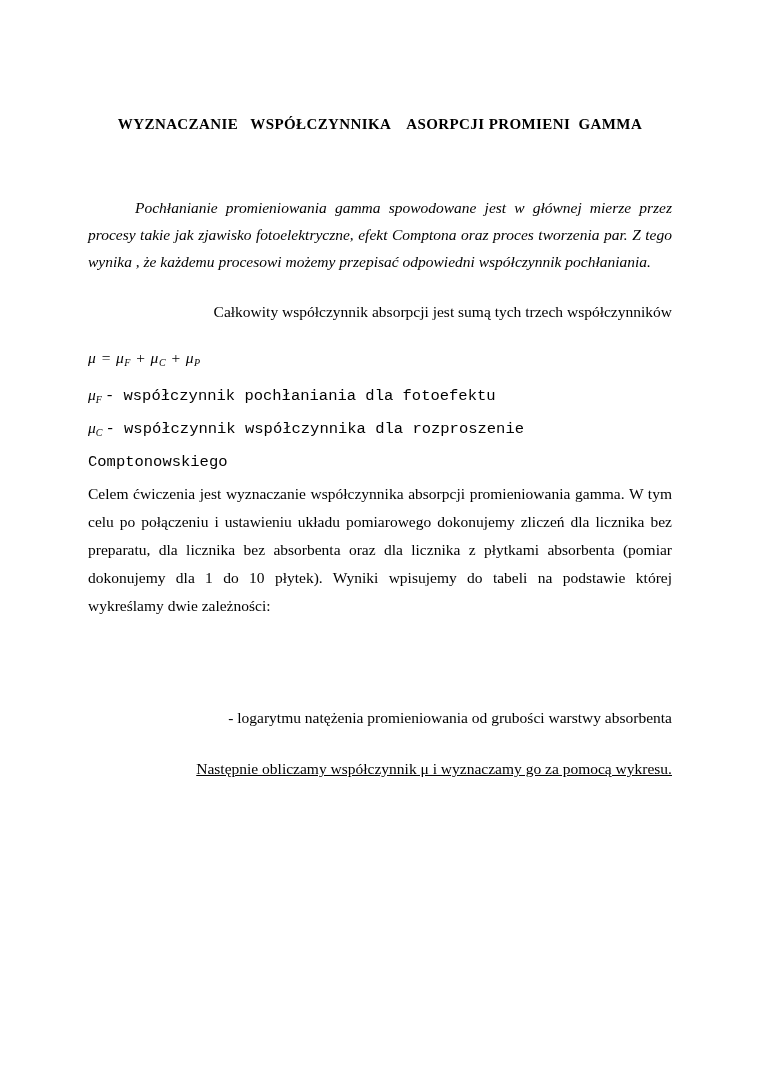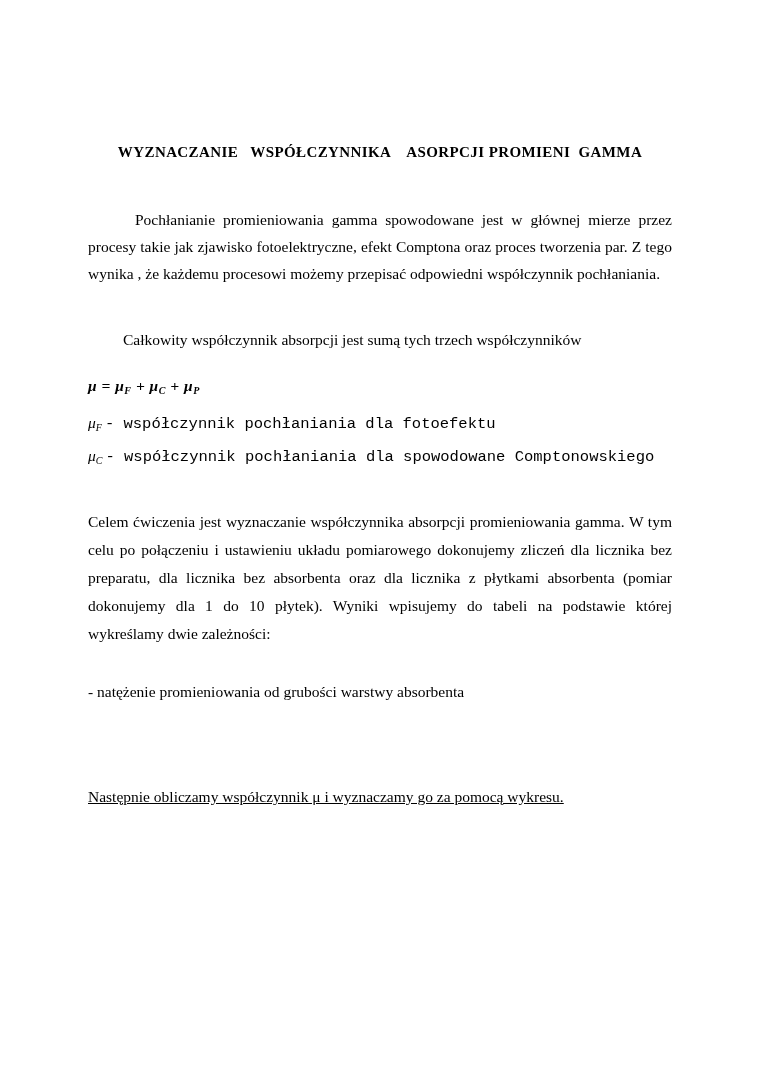--- a/index.html
+++ b/index.html
@@ -6,47 +6,47 @@
   html, body { background: #ffffff; }
   .page {
     position: relative;
     width: 760px;
     height: 1075px;
     background: #ffffff;
     font-family: "Liberation Serif", "DejaVu Serif", serif;
     color: #000000;
     overflow: hidden;
   }
-  .abs { position: absolute; margin-top: 28px; }
+  .abs { position: absolute; }
   .doc-title {
     left: 0;
     top: 116px;
     width: 760px;
     text-align: center;
     font-weight: bold;
     font-size: 15px;
     letter-spacing: 0.4px;
     white-space: pre-wrap;
   }
   .body-text {
     left: 88px;
     width: 584px;
     font-size: 15.5px;
     line-height: 27px;
+    text-align: right;
   }
   .justified { text-align: justify; }
-  .p-intro { top: 178px; text-indent: 47px; }
+  .p-intro { top: 194px; text-indent: 47px; font-style: italic; }
   .p-sum   { top: 298px; text-indent: 35px; }
   .formula {
     left: 88px;
     top: 349px;
     font-size: 15.5px;
     font-style: italic;
     letter-spacing: 0.5px;
-    font-weight: bold;
   }
   .formula i, .defs i { font-style: italic; }
   .formula sub, .defs sub {
     font-style: italic;
     font-size: 10px;
     line-height: 0;
     vertical-align: -3px;
   }
   .defs {
     left: 88px;
@@ -69,23 +69,23 @@
   <div class="abs doc-title">WYZNACZANIE   WSPÓŁCZYNNIKA    ASORPCJI PROMIENI  GAMMA</div>
 
   <p class="abs body-text justified p-intro">Pochłanianie promieniowania gamma spowodowane jest w głównej mierze przez procesy takie jak zjawisko fotoelektryczne, efekt Comptona oraz proces tworzenia par. Z tego wynika , że każdemu procesowi możemy przepisać odpowiedni współczynnik pochłaniania.</p>
 
   <p class="abs body-text p-sum">Całkowity współczynnik absorpcji jest sumą tych trzech współczynników</p>
 
   <div class="abs formula"><i>μ</i> <span>=</span> <i>μ</i><sub>F</sub> <span>+</span> <i>μ</i><sub>C</sub> <span>+</span> <i>μ</i><sub>P</sub></div>
 
   <div class="abs defs">
     <div class="def-line"><i>μ</i><sub>F</sub><span class="def-text">- współczynnik pochłaniania dla fotoefektu</span></div>
-    <div class="def-line"><i>μ</i><sub>C</sub><span class="def-text">- współczynnik pochłaniania dla spowodowane Comptonowskiego</span></div>
+    <div class="def-line"><i>μ</i><sub>C</sub><span class="def-text">- współczynnik współczynnika dla rozproszenie Comptonowskiego</span></div>
   </div>
 
   <p class="abs body-text justified p-aim">Celem ćwiczenia jest wyznaczanie współczynnika absorpcji promieniowania gamma. W tym celu po połączeniu i ustawieniu układu pomiarowego dokonujemy zliczeń dla licznika bez preparatu, dla licznika bez absorbenta oraz dla licznika z płytkami absorbenta (pomiar dokonujemy dla 1 do 10 płytek). Wyniki wpisujemy do tabeli na podstawie której wykreślamy dwie zależności:</p>
 
-  <p class="abs body-text p-dep1">- natężenie promieniowania od grubości warstwy absorbenta</p>
 
+  <p class="abs body-text p-dep2">- logarytmu natężenia promieniowania od grubości warstwy absorbenta</p>
 
   <p class="abs body-text p-close">Następnie obliczamy współczynnik μ i wyznaczamy go za pomocą wykresu.</p>
 
 </div>
 
 </body></html>

